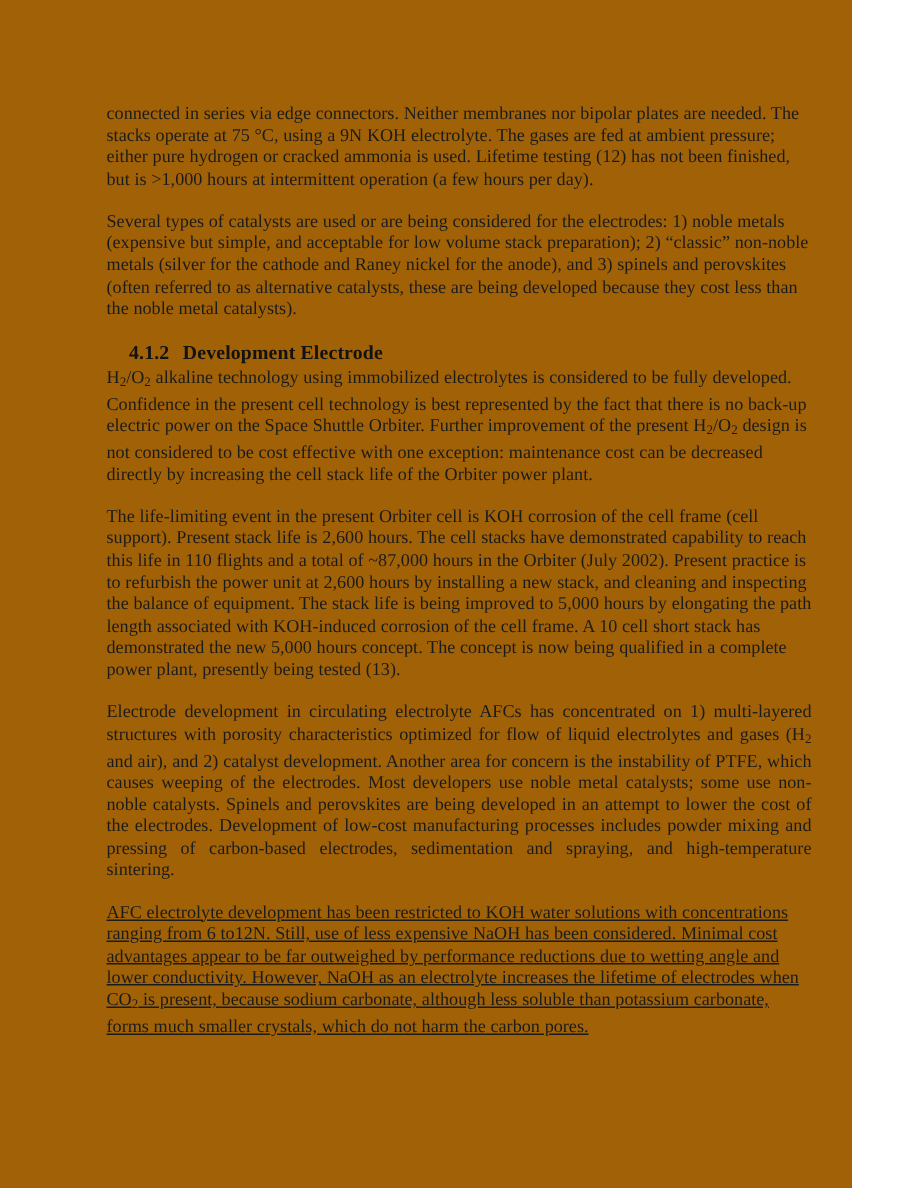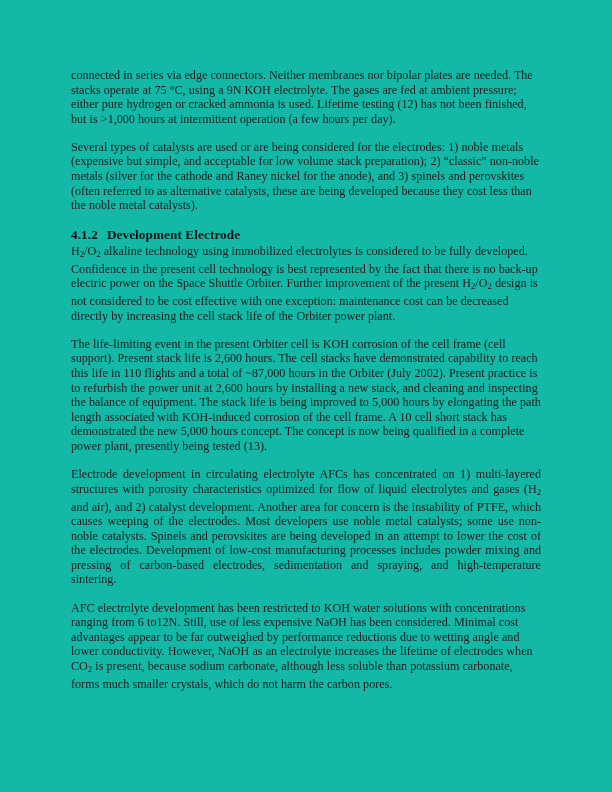--- a/index.html
+++ b/index.html
@@ -5,23 +5,23 @@
   html, body {
     margin: 0;
     padding: 0;
     background: #ffffff;
   }
   body {
     font-family: "Liberation Serif", "DejaVu Serif", serif;
   }
   .page {
     position: relative;
-    width: 612px;
+    width: 568px;
     height: 792px;
-    background: #14b8a6;
+    background: #a16207;
     overflow: hidden;
     box-sizing: border-box;
   }
   .content {
     position: absolute;
     left: 71px;
     top: 68px;
     width: 470px;
   }
   p.para {
@@ -32,31 +32,33 @@
     text-align: left;
     letter-spacing: 0.01px;
     word-spacing: 0.1px;
   }
   p.para.justified {
     text-align: justify;
     text-justify: inter-word;
   }
   p.para.last {
     margin-bottom: 4px;
+    text-decoration: underline;
   }
   h2.heading {
     margin: 0 0 0.5px 0;
     font-size: 13.2px;
     line-height: 17px;
     font-weight: bold;
     color: #121212;
     letter-spacing: 0.1px;
   }
   h2.heading .num {
     margin-right: 9px;
+    margin-left: 15px;
   }
   .sub {
     font-size: 0.72em;
     vertical-align: -0.26em;
     letter-spacing: 0;
   }
   .footer {
     position: absolute;
     left: 0;
     top: 737px;

